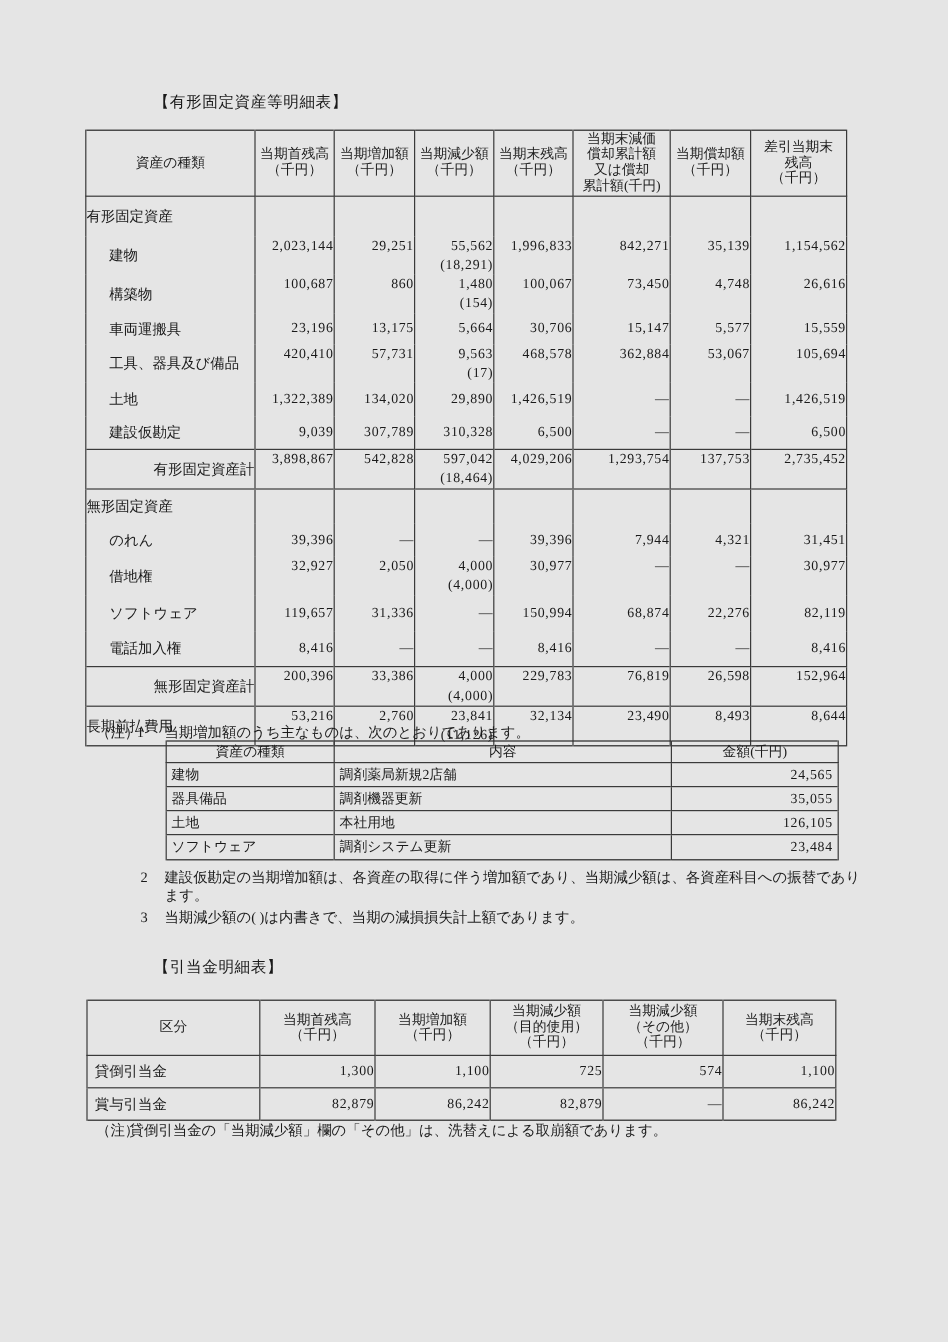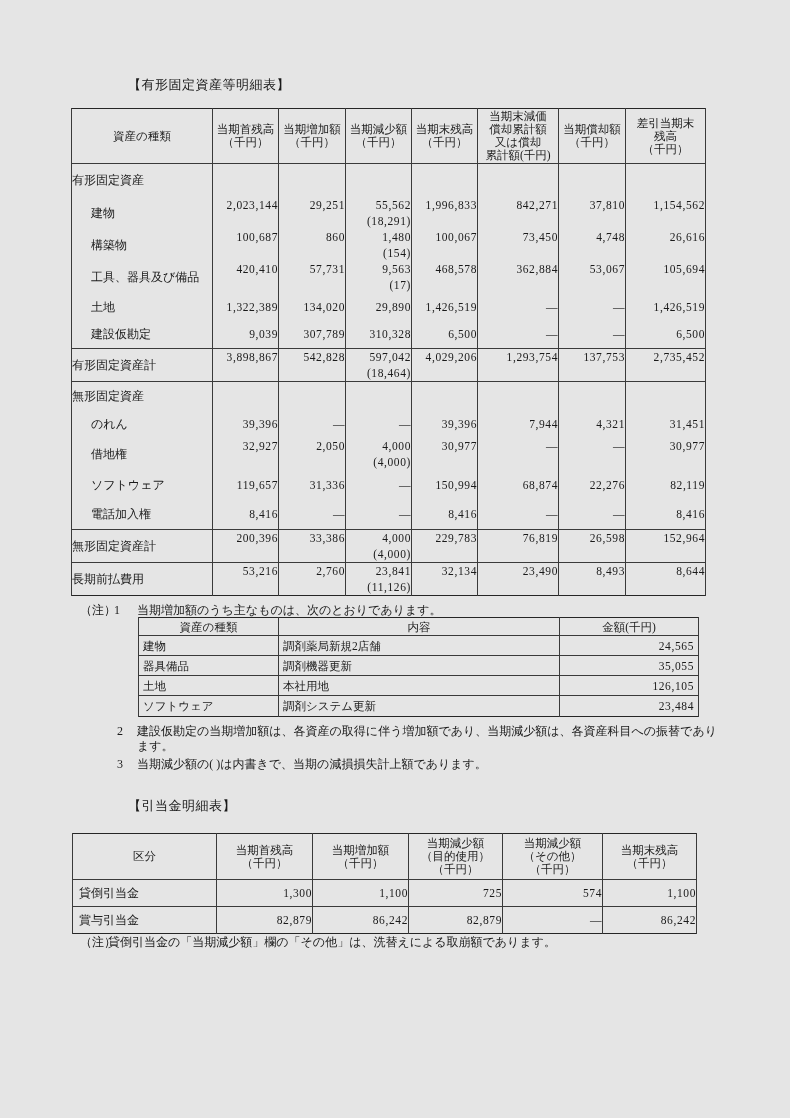--- a/index.html
+++ b/index.html
@@ -39,21 +39,21 @@
   table.grid tr.sep > td { border-top: 1px solid #3a3a3a; }
   td.label {
     font-size: 12px;
     line-height: 16px;
     vertical-align: middle;
     padding-left: 6px;
     white-space: nowrap;
   }
   td.label.group { vertical-align: middle; }
   td.label.item { padding-left: 19px; }
-  td.label.subtotal { text-align: left; padding-left: 0; font-family: Liberation Serif, serif; }
+  td.label.subtotal { text-align: right; padding-left: 0; font-family: Liberation Serif, serif; }
   td.val {
     text-align: right;
     vertical-align: middle;
     padding-right: 5px;
     font-size: 11.5px;
     line-height: 16px;
     letter-spacing: 0.6px;
     white-space: nowrap;
   }
 
@@ -154,21 +154,21 @@
           </td>
           <td class="val">
             <div>1,996,833</div>
             <div>&nbsp;</div>
           </td>
           <td class="val">
             <div>842,271</div>
             <div>&nbsp;</div>
           </td>
           <td class="val">
-            <div>37,810</div>
+            <div>35,139</div>
             <div>&nbsp;</div>
           </td>
           <td class="val">
             <div>1,154,562</div>
             <div>&nbsp;</div>
           </td>
         </tr>
         <tr style="height: 30px;">
           <td class="label item">構築物</td>
           <td class="val">
@@ -191,20 +191,44 @@
             <div>73,450</div>
             <div>&nbsp;</div>
           </td>
           <td class="val">
             <div>4,748</div>
             <div>&nbsp;</div>
           </td>
           <td class="val">
             <div>26,616</div>
             <div>&nbsp;</div>
+          </td>
+        </tr>
+        <tr style="height: 26px;">
+          <td class="label item">車両運搬具</td>
+          <td class="val">
+            <div>23,196</div>
+          </td>
+          <td class="val">
+            <div>13,175</div>
+          </td>
+          <td class="val">
+            <div>5,664</div>
+          </td>
+          <td class="val">
+            <div>30,706</div>
+          </td>
+          <td class="val">
+            <div>15,147</div>
+          </td>
+          <td class="val">
+            <div>5,577</div>
+          </td>
+          <td class="val">
+            <div>15,559</div>
           </td>
         </tr>
         <tr style="height: 30px;">
           <td class="label item">工具、器具及び備品</td>
           <td class="val">
             <div>420,410</div>
             <div>&nbsp;</div>
           </td>
           <td class="val">
             <div>57,731</div>

